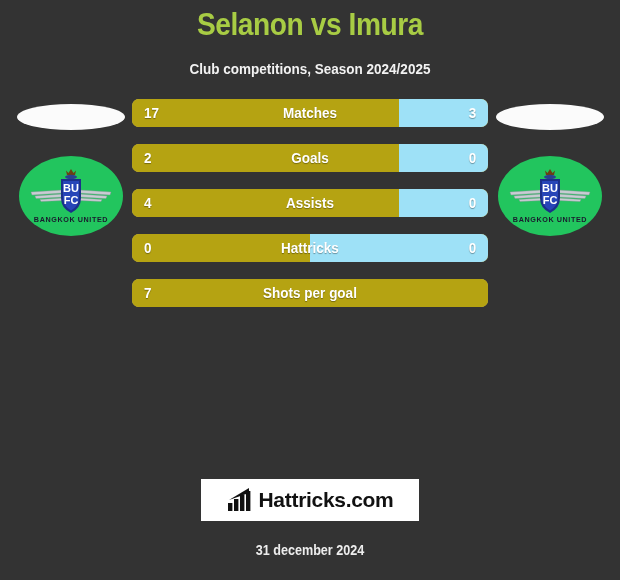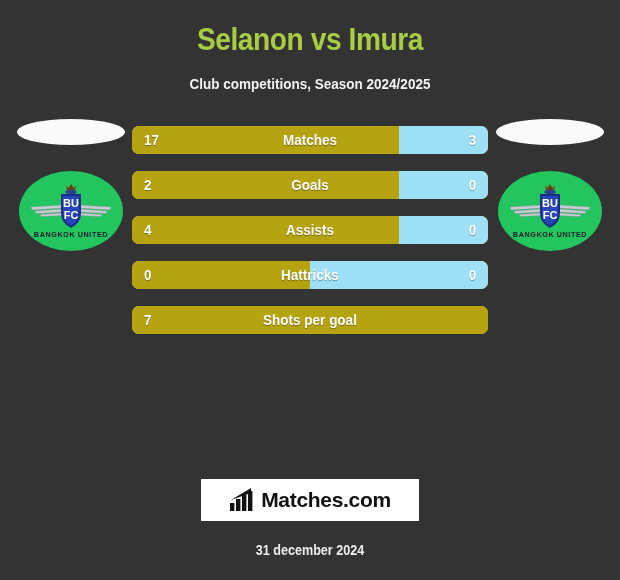--- a/index.html
+++ b/index.html
@@ -10,21 +10,21 @@
     width: 620px;
     height: 580px;
     background: #333333;
     font-family: "Liberation Sans", sans-serif;
     overflow: hidden;
     position: relative;
   }
 
   
   .header {
-    padding-top: 19px;
+    padding-top: 4px;
     text-align: center;
   }
   .title {
     color: #a8cc44;
     font-size: 32px;
     font-weight: bold;
     letter-spacing: -0.5px;
     transform: scaleX(0.88);
     transform-origin: center;
     line-height: 40px;
@@ -86,21 +86,21 @@
     left: 50%;
     transform: translate(-50%, -50%);
     width: 96px;
     height: 60px;
   }
 
   
   .rows {
     position: absolute;
     left: 132px;
-    top: 12px;
+    top: 0;
     width: 356px;
   }
   .row {
     position: relative;
     height: 28px;
     margin-bottom: 17px;
     border-radius: 7px;
     overflow: hidden;
     background: #b5a312;
     box-shadow: 0 0 0 1px rgba(255,255,255,0.30) inset;
@@ -276,17 +276,17 @@
 <div class="footer">
   <div class="logo-box">
     <span class="logo-inner">
       <svg width="26" height="24" viewBox="0 0 26 24">
         <rect x="1" y="15" width="4.4" height="8" fill="#111111"></rect>
         <rect x="7" y="11" width="4.4" height="12" fill="#111111"></rect>
         <rect x="13" y="7" width="4.4" height="16" fill="#111111"></rect>
         <rect x="19" y="3" width="4.4" height="20" fill="#111111"></rect>
         <path d="M2 12 L22 0 L22 5 Z" fill="#111111"></path>
       </svg>
-      <span class="logo-text">Matches.com</span>
+      <span class="logo-text">Hattricks.com</span>
     </span>
   </div>
   <div class="date">31 december 2024</div>
 </div>
 
 </body></html>

